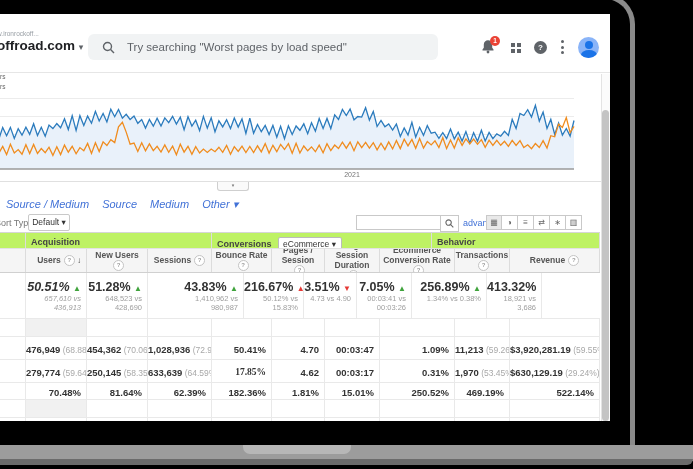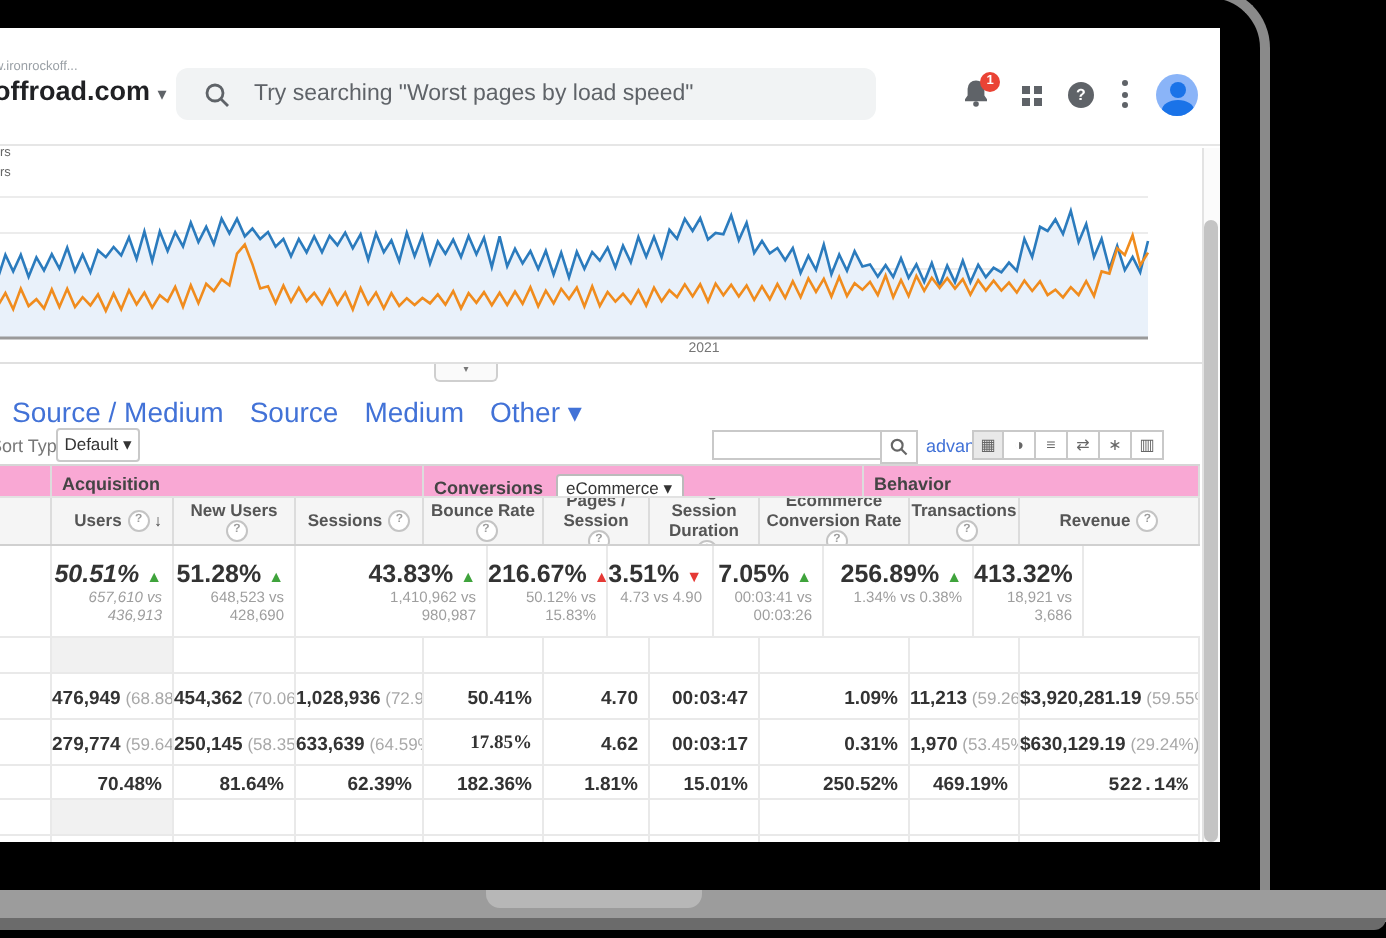--- a/index.html
+++ b/index.html
@@ -38,38 +38,38 @@
   
   .frag{position:absolute;font-size:6.5px;color:#666;left:0;width:9px;overflow:hidden;white-space:nowrap;}
   
   .chart-svg{position:absolute;left:0;top:74px;}
   .xlabel{position:absolute;left:330px;top:157px;width:44px;text-align:center;font-size:7px;color:#757575;}
   .chart-divider{position:absolute;left:0;top:167px;width:610px;height:1px;background:#e0e0e0;}
   .collapse-pill{position:absolute;left:217px;top:168px;width:30px;height:8px;background:#fafafa;
                  border:1px solid #cfcfcf;border-top:none;border-radius:0 0 3px 3px;
                  font-size:5px;color:#777;text-align:center;line-height:7px;}
   
-  .dim-links{position:absolute;left:6px;top:184px;font-size:14px;white-space:nowrap;}
+  .dim-links{position:absolute;left:6px;top:184px;font-size:11px;white-space:nowrap;font-style:italic;}
   .dim-links span{color:#4272d7;margin-right:13px;}
   .sort-label{position:absolute;left:-5px;top:204px;font-size:9px;color:#777;white-space:nowrap;}
   .sort-select{position:absolute;left:28px;top:200px;width:40px;height:15px;border:1px solid #c9c9c9;border-radius:2px;
                background:#fff;font-size:8.5px;color:#333;text-align:center;line-height:14px;}
   .tbl-search{position:absolute;left:356px;top:201px;width:84px;height:13px;border:1px solid #c9c9c9;background:#fff;}
   .mag-btn{position:absolute;left:440px;top:201px;width:17px;height:15px;border:1px solid #c9c9c9;background:#fff;
            display:flex;align-items:center;justify-content:center;}
   .advanced{position:absolute;left:463px;top:204px;font-size:9px;color:#4272d7;}
   .toggles{position:absolute;left:486px;top:201px;display:flex;}
   .tgl{width:16px;height:15px;border:1px solid #c9c9c9;border-left:none;background:#fff;font-size:8px;color:#666;
        text-align:center;line-height:14px;box-sizing:border-box;}
   .tgl:first-child{border-left:1px solid #c9c9c9;background:#e9e9e9;}
   
   .ga-table{position:absolute;left:0;top:218px;width:600px;}
   .trow{display:flex;border-top:1px solid #e9e9e9;box-sizing:border-box;}
   .tcell{box-sizing:border-box;border-right:1px solid #e9e9e9;overflow:hidden;position:relative;}
-  .grow{background:#f9a8d4;border-top:1px solid #d6d6d6;}
+  .grow{background:#bef264;border-top:1px solid #d6d6d6;}
   .grow .tcell{border-right:1px solid #dcdcdc;font-size:9px;font-weight:bold;color:#444;padding:4px 0 0 5px;}
   .hrow{background:#f5f5f5;border-top:1px solid #e2e2e2;border-bottom:1px solid #d0d0d0;}
   .hrow .tcell{border-right:1px solid #dcdcdc;font-size:8.5px;font-weight:bold;color:#555;
                display:flex;align-items:center;justify-content:center;text-align:center;line-height:10px;}
   .srow{border-top:none;}
   .sumv{font-size:12.5px;font-weight:bold;color:#333;text-align:right;padding:7px 5px 0 0;white-space:nowrap;}
   .subv{font-size:7.5px;color:#9e9e9e;text-align:right;padding:1px 5px 0 0;line-height:8.5px;}
   .arr-good{color:#3fa33c;font-size:8px;} .arr-bad{color:#e53935;font-size:8px;}
   .drow .tcell,.crow .tcell{font-size:9.5px;color:#333;text-align:right;padding:7px 5px 0 0;white-space:nowrap;}
   .crow .tcell{font-weight:bold;padding-top:4px;}
@@ -274,21 +274,21 @@
         <div class="trow crow" style="height: 17px;">
           <div class="tcell " style="width: 26px;"></div>
           <div class="tcell " style="width: 61px;">70.48%</div>
           <div class="tcell " style="width: 61px;">81.64%</div>
           <div class="tcell " style="width: 64px;">62.39%</div>
           <div class="tcell " style="width: 60px;">182.36%</div>
           <div class="tcell " style="width: 53px;">1.81%</div>
           <div class="tcell " style="width: 55px;">15.01%</div>
           <div class="tcell " style="width: 75px;">250.52%</div>
           <div class="tcell " style="width: 55px;">469.19%</div>
-          <div class="tcell " style="width: 90px; font-family: Liberation Mono, monospace;">522.14%</div>
+          <div class="tcell " style="width: 90px;">522.14%</div>
         </div>
         <div class="trow sprow" style="height: 18px;">
           <div class="tcell " style="width: 26px;"></div>
           <div class="tcell shade" style="width: 61px;"></div>
           <div class="tcell " style="width: 61px;"></div>
           <div class="tcell " style="width: 64px;"></div>
           <div class="tcell " style="width: 60px;"></div>
           <div class="tcell " style="width: 53px;"></div>
           <div class="tcell " style="width: 55px;"></div>
           <div class="tcell " style="width: 75px;"></div>

